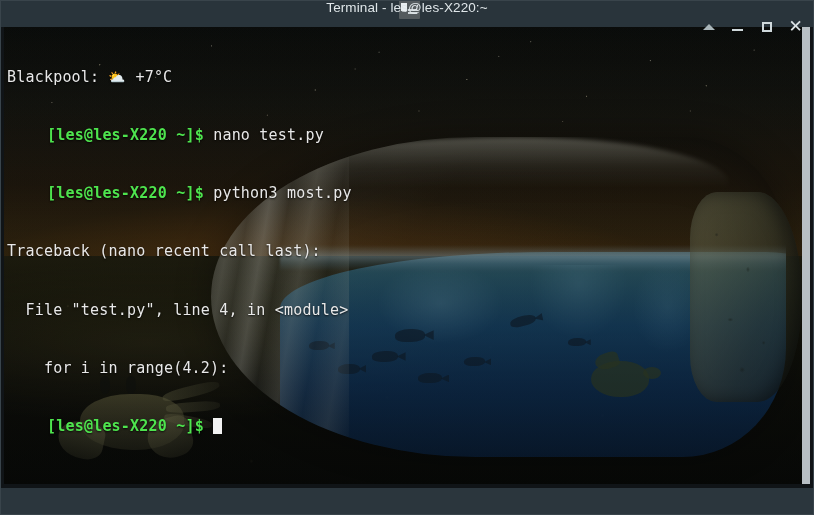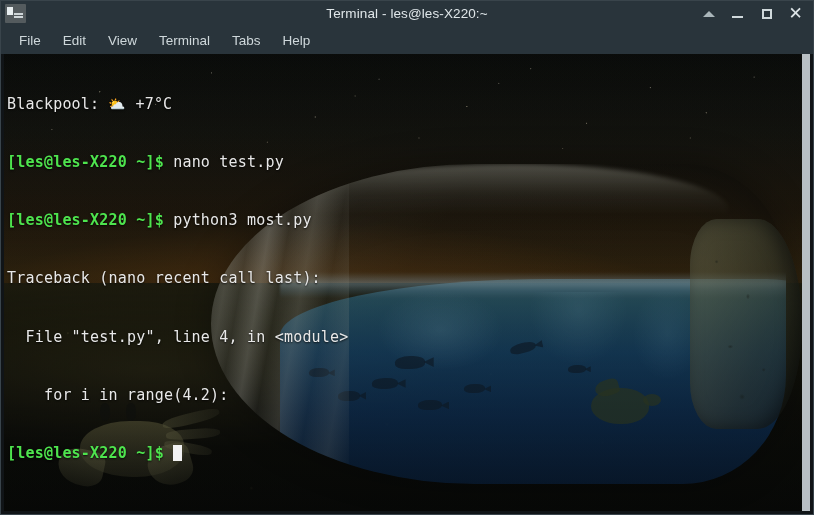--- a/index.html
+++ b/index.html
@@ -24,20 +24,21 @@
   }
 
   
   #titlebar {
     position: relative;
     height: 27px;
     background: #29343b;
     display: flex;
     align-items: center;
     box-sizing: border-box;
+    flex-direction: column;
   }
   #app-icon {
     width: 21px;
     height: 19px;
     margin-left: 5px;
     background: #545b5e;
     border-radius: 1px;
     position: relative;
     flex: 0 0 auto;
   }
@@ -391,20 +392,21 @@
     line-height: 19.4px;
     color: #e6e6e6;
     white-space: pre;
     text-shadow: 0 1px 2px rgba(0,0,0,0.75);
     letter-spacing: 0.2px;
   }
   .line { height: 19.4px; }
   .prompt {
     color: #4ee44e;
     font-weight: bold;
+    margin-left: 40px;
   }
   .out { color: #e8e8e8; }
   .cursor {
     display: inline-block;
     width: 9px;
     height: 16px;
     background: #f2f2f2;
     vertical-align: -3px;
   }
   .wicon { font-family: "DejaVu Sans", sans-serif; font-size: 14px; }
@@ -451,28 +453,20 @@
         </div>
       <div class="winbtn">
           <span class="max-sq"></span>
         </div>
       <div class="winbtn">
           <span class="close-x">✕</span>
         </div>
     </div>
   </div>
 
-  <div id="menubar">
-    <div class="menu-item">File</div>
-    <div class="menu-item">Edit</div>
-    <div class="menu-item">View</div>
-    <div class="menu-item">Terminal</div>
-    <div class="menu-item">Tabs</div>
-    <div class="menu-item">Help</div>
-  </div>
 
   <div id="term-frame">
     <div id="term-inner">
 
       <div class="wp">
         <div class="wp-sky"></div>
         <div class="wp-stars"></div>
         <div class="wp-sand"></div>
         <div class="wp-sand-grain"></div>
 

